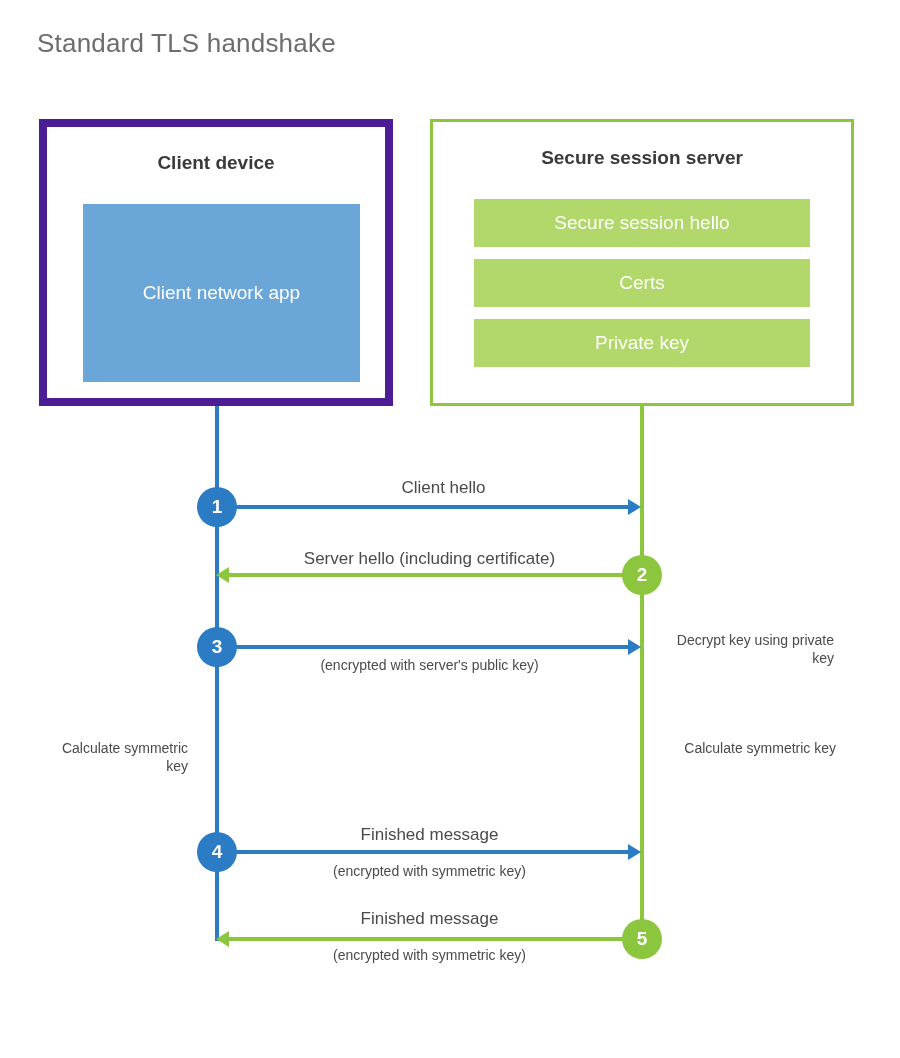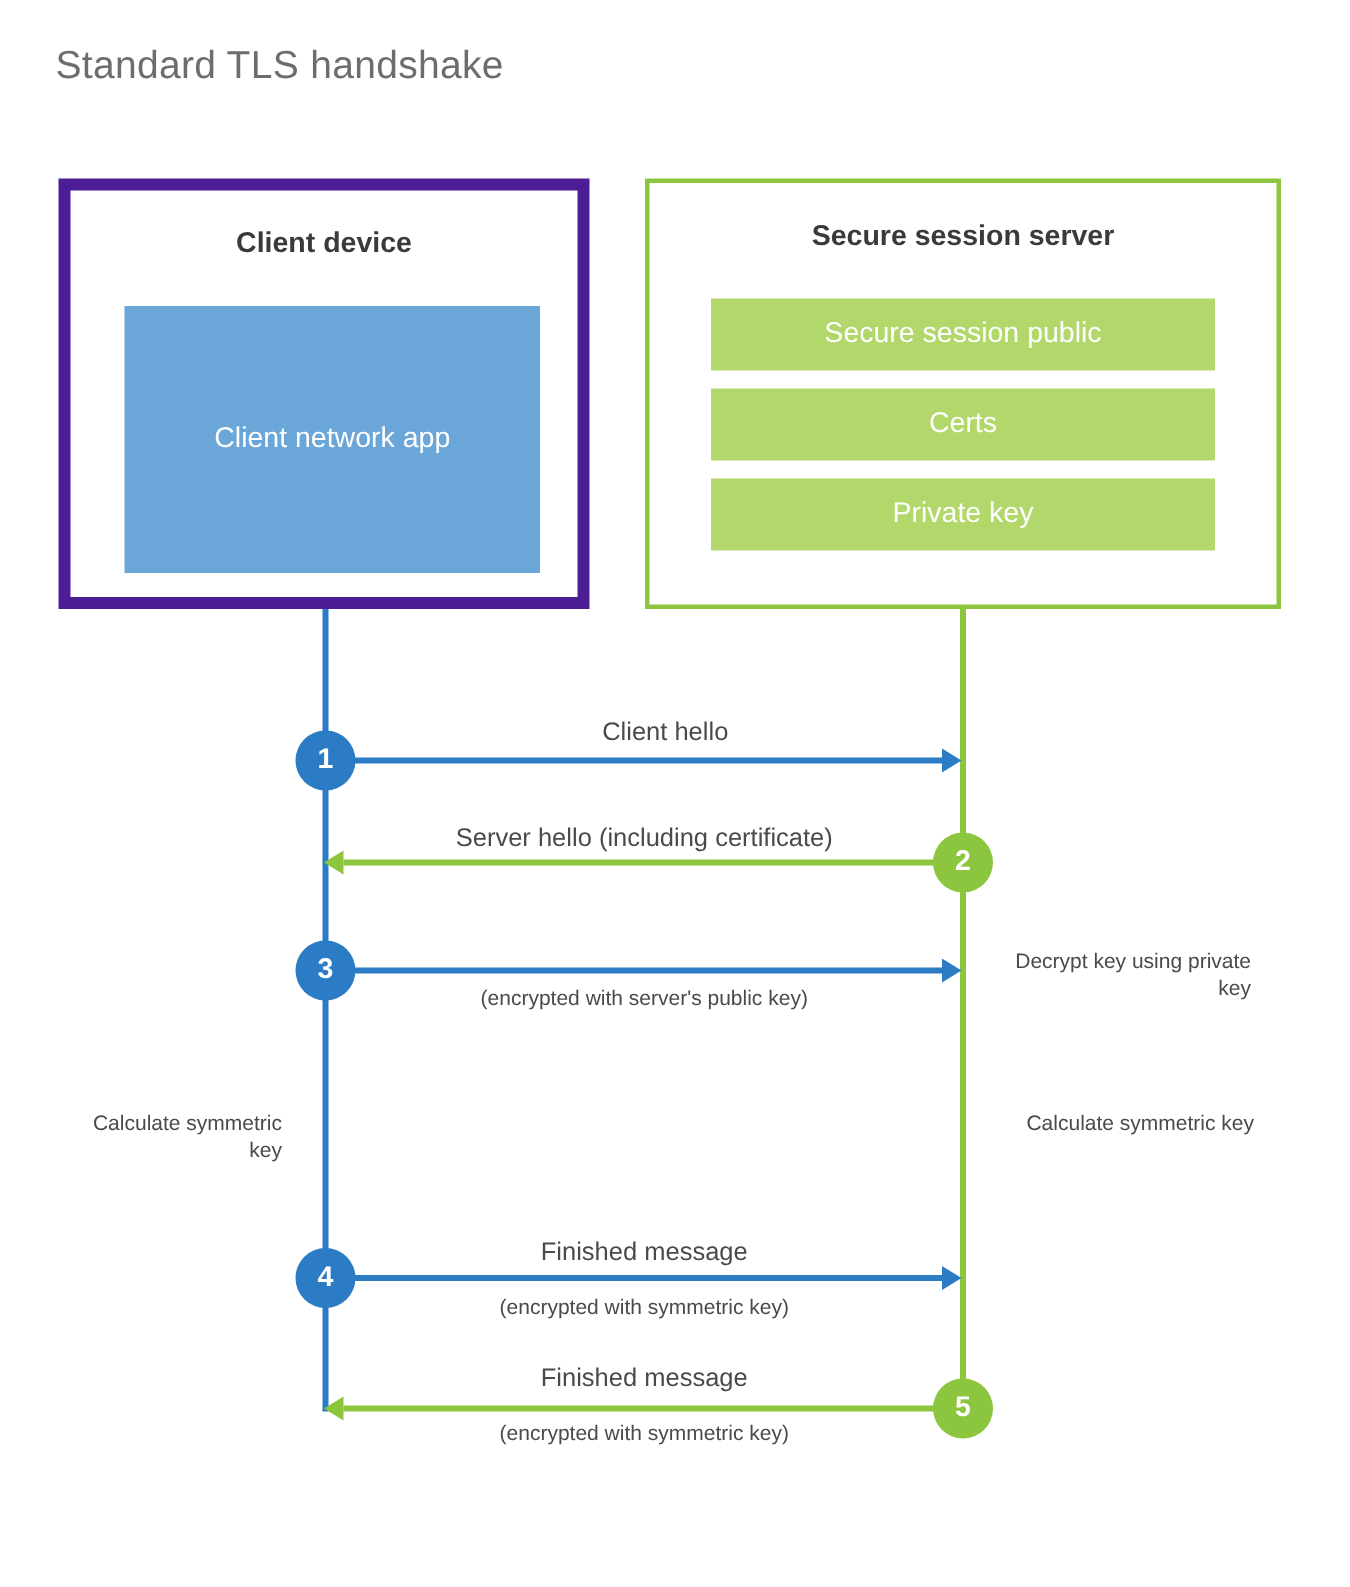--- a/index.html
+++ b/index.html
@@ -199,21 +199,21 @@
   <div class="page-title">Standard TLS handshake</div>
 
   <div class="entity-box client">
     <div class="entity-title">Client device</div>
     <div class="client-app">Client network app</div>
   </div>
 
   <div class="entity-box server">
     <div class="entity-title">Secure session server</div>
     <div class="server-bars">
-      <div class="server-bar">Secure session public</div>
+      <div class="server-bar">Secure session hello</div>
       <div class="server-bar">Certs</div>
       <div class="server-bar">Private key</div>
     </div>
   </div>
 
   <div class="lifeline client-line"></div>
   <div class="lifeline server-line"></div>
 
   <div class="msg-label" style="left:231px; top:478px; width:425px;">Client hello</div>
   <div class="msg-line blue" style="left:217px; top:505px; width:411px;"></div>

